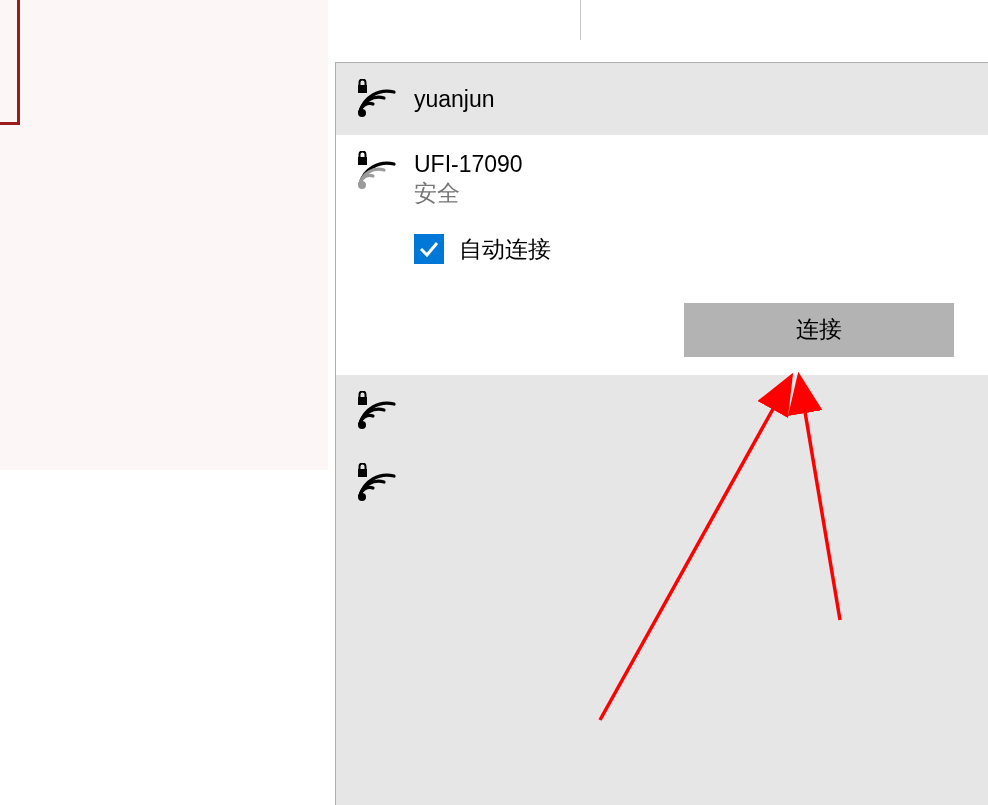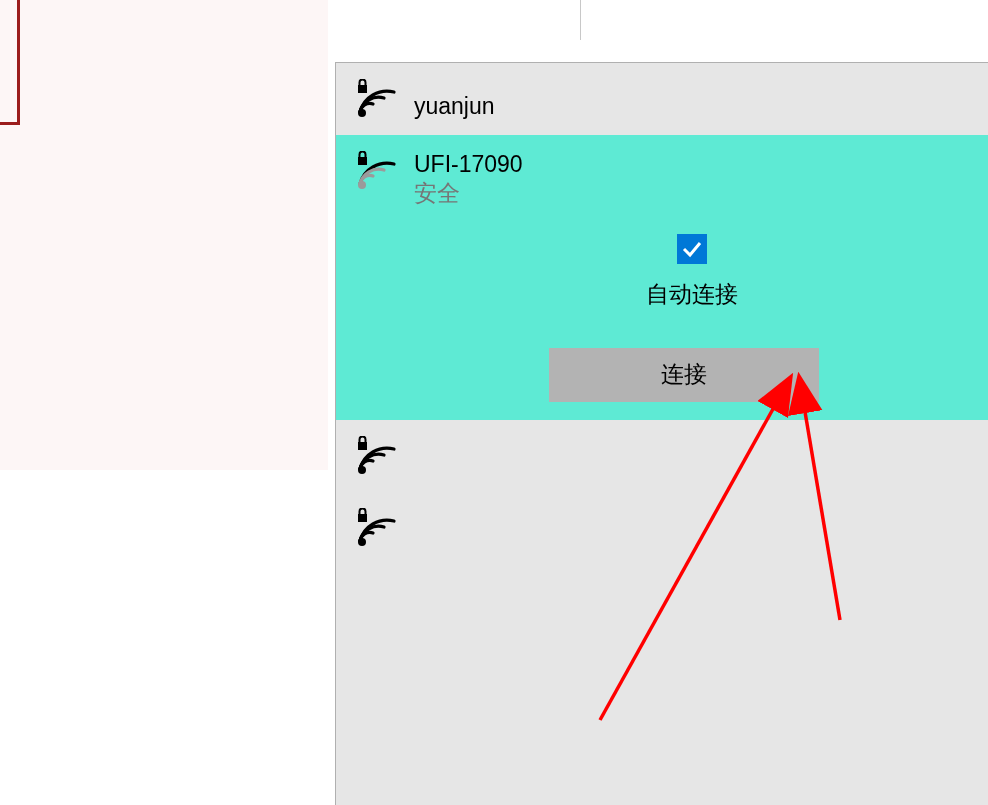--- a/index.html
+++ b/index.html
@@ -45,25 +45,25 @@
       top: 62px;
       left: 335px;
       width: 653px;
       height: 743px;
       background: #e6e6e6;
       border-left: 1px solid #b0b0b0;
       border-top: 1px solid #b0b0b0;
     }
     .wifi-item {
       display: flex;
-      align-items: flex-end;
+      align-items: center;
       padding: 13px 10px 14px 18px;
     }
     .wifi-item.expanded {
-      background: #5eead4;
+      background: #ffffff;
       padding-bottom: 0;
     }
     .wifi-icon-col {
       width: 60px;
       flex-shrink: 0;
       display: flex;
       justify-content: flex-start;
       padding-top: 3px;
       padding-left: 2px;
     }
@@ -83,39 +83,38 @@
       line-height: 1.25;
     }
     .expand-body {
       padding: 16px 18px 0 78px;
     }
     .auto-row {
       display: flex;
       align-items: center;
       gap: 15px;
       margin-bottom: 38px;
-      flex-direction: column;
     }
     .checkbox {
       width: 30px;
       height: 30px;
       background: #0078d7;
       display: flex;
       align-items: center;
       justify-content: center;
       flex-shrink: 0;
     }
     .checkbox svg { display: block; }
     .auto-label {
       font-size: 23px;
       color: #000000;
     }
     .connect-row {
       display: flex;
-      justify-content: center;
+      justify-content: flex-end;
       padding-bottom: 18px;
       padding-right: 16px;
     }
     .connect-btn {
       width: 270px;
       height: 54px;
       border: none;
       background: #b3b3b3;
       font-size: 23px;
       color: #000000;

